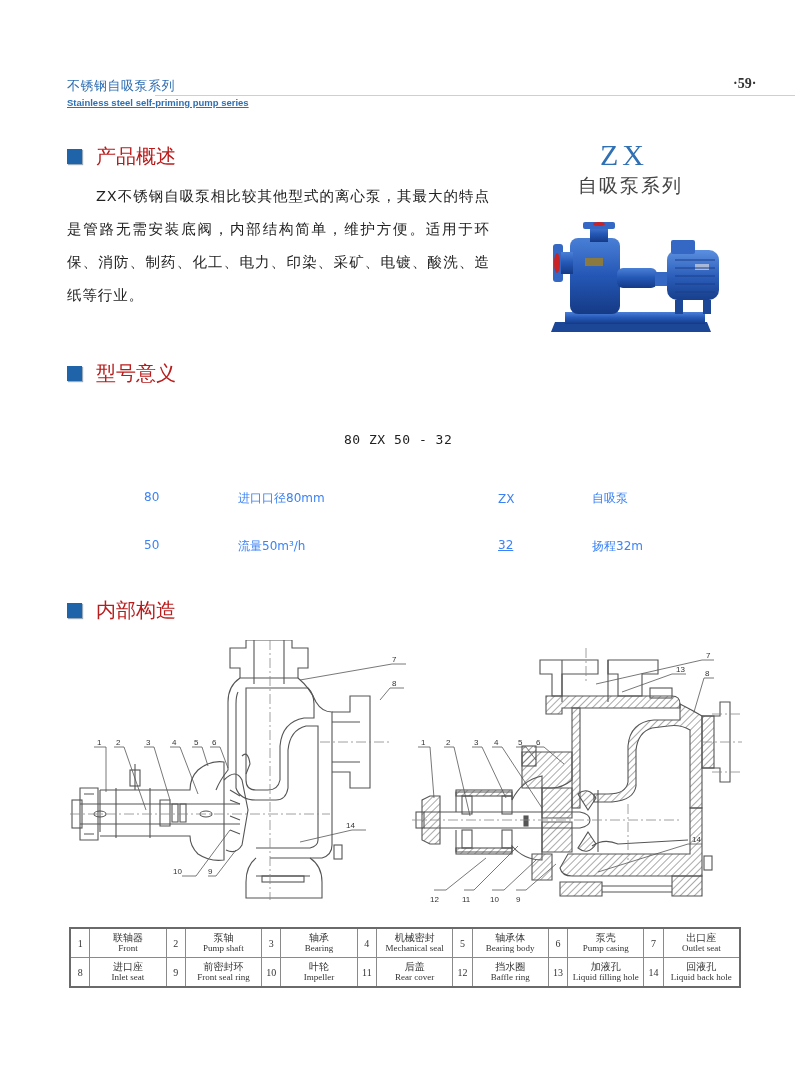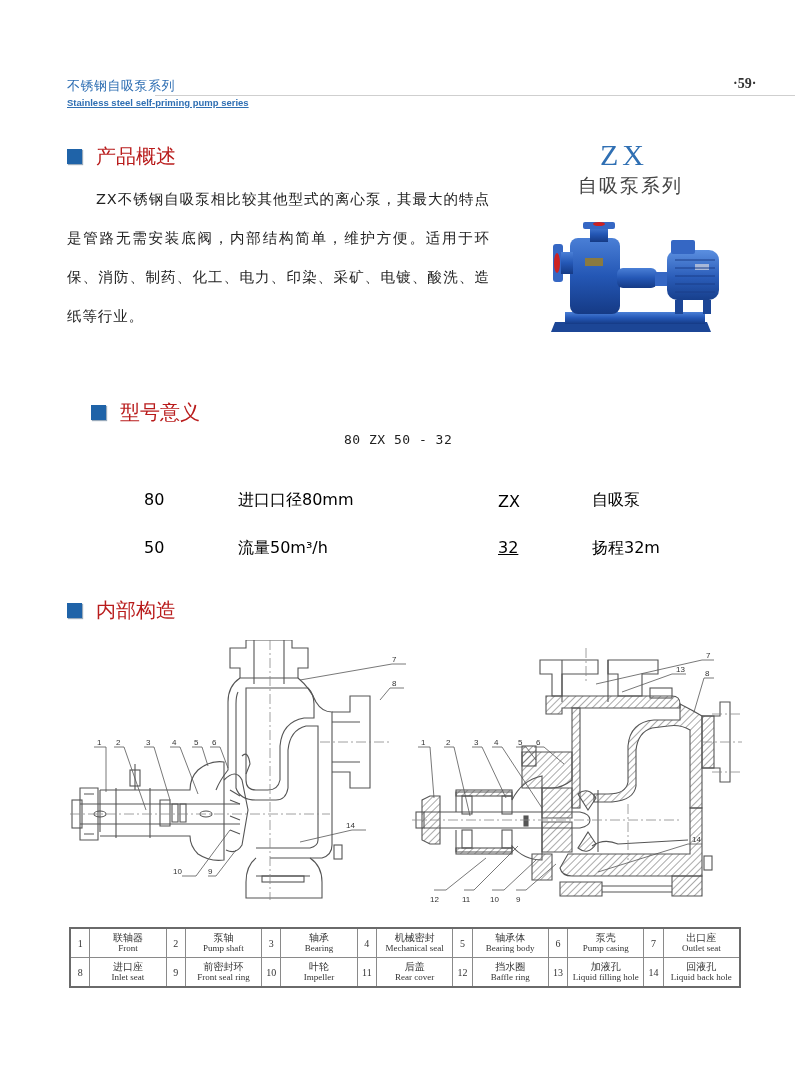--- a/index.html
+++ b/index.html
@@ -11,33 +11,33 @@
   .hdr-cn { left:67px; top:77px; font-size:13px; color:#2f6fb3; letter-spacing:0.5px; }
   .hdr-en { left:67px; top:97px; font-size:9.5px; font-weight:bold; color:#2f6fb3; font-family:"Liberation Sans",sans-serif;text-decoration:underline; }
   .hdr-line { left:155px; top:95px; width:640px; height:1px; background:#cfcfcf; }
   .page-no { left:733px; top:76px; font-size:14px; font-weight:bold; color:#333; font-family:"Liberation Serif",serif; }
 
   
   .sec { left:67px; font-size:20px; color:#b91c1c; display:flex; align-items:center;font-family:Liberation Mono, monospace; }
   .sec .sq { width:15px; height:15px; background:#1f63a8; margin-right:14px; box-shadow:1px 1px 1px #9ab; }
 
   
-  .para { left:67px; top:180px; width:423px; font-size:14.5px; line-height:39px; color:#222; text-align:justify; letter-spacing:0.9px; }
+  .para { left:67px; top:180px; width:423px; font-size:14.5px; line-height:33px; color:#222; text-align:justify; letter-spacing:0.9px; }
   .para p { margin:0; text-indent:2em; }
 
   
   .zx { left:600px; top:138px; font-size:30px; color:#2f6fb3; font-family:"Liberation Serif","DejaVu Serif",serif; letter-spacing:4px; }
   .zx-sub { left:578px; top:173px; font-size:19px; color:#444; letter-spacing:2px; }
 
   
   .pump { left:535px; top:210px; width:195px; height:130px; }
 
   
   .model-code { left:344px; top:432px; font-size:13px; color:#222; font-family:"DejaVu Sans Mono","Liberation Mono",monospace; letter-spacing:0.5px; }
-  .mrow { font-size:16px; color:#000000; }
+  .mrow { font-size:12px; color:#3b82f6; }
 
   
   .diag { position:absolute; }
 
   
   table.parts { position:absolute; left:69px; top:927px; width:672px; border-collapse:collapse;
                 border:2px solid #6a6a6a; font-family:"Liberation Serif","DejaVu Serif",serif; }
   table.parts td { border:1px solid #8a8a8a; text-align:center; vertical-align:middle; color:#333;
                    height:28px; padding:0; font-size:9.5px; line-height:11px; }
   table.parts td.num { width:18px; font-size:10px; }
@@ -100,21 +100,21 @@
     <line x1="140" y1="50" x2="180" y2="50"></line>
       <line x1="140" y1="58" x2="180" y2="58"></line>
     <line x1="140" y1="66" x2="180" y2="66"></line>
       <line x1="140" y1="74" x2="180" y2="74"></line>
     <line x1="140" y1="82" x2="180" y2="82"></line>
   </g>
   <rect x="140" y="90" width="8" height="14" fill="#1c4696"></rect>
   <rect x="168" y="90" width="8" height="14" fill="#1c4696"></rect>
 </svg>
 
-<div class="abs sec" style="top:399px;margin-left:24px;">
+<div class="abs sec" style="top:360px;">
   <span class="sq"></span>
   <span>型号意义</span>
 </div>
 <div class="abs model-code">80 ZX 50 - 32</div>
 
 <div class="abs mrow" style="left:144px; top:490px;">80</div>
 <div class="abs mrow" style="left:238px; top:490px;">进口口径80mm</div>
 <div class="abs mrow" style="left:498px; top:492px;">ZX</div>
 <div class="abs mrow" style="left:592px; top:490px;">自吸泵</div>
 <div class="abs mrow" style="left:144px; top:538px;">50</div>

